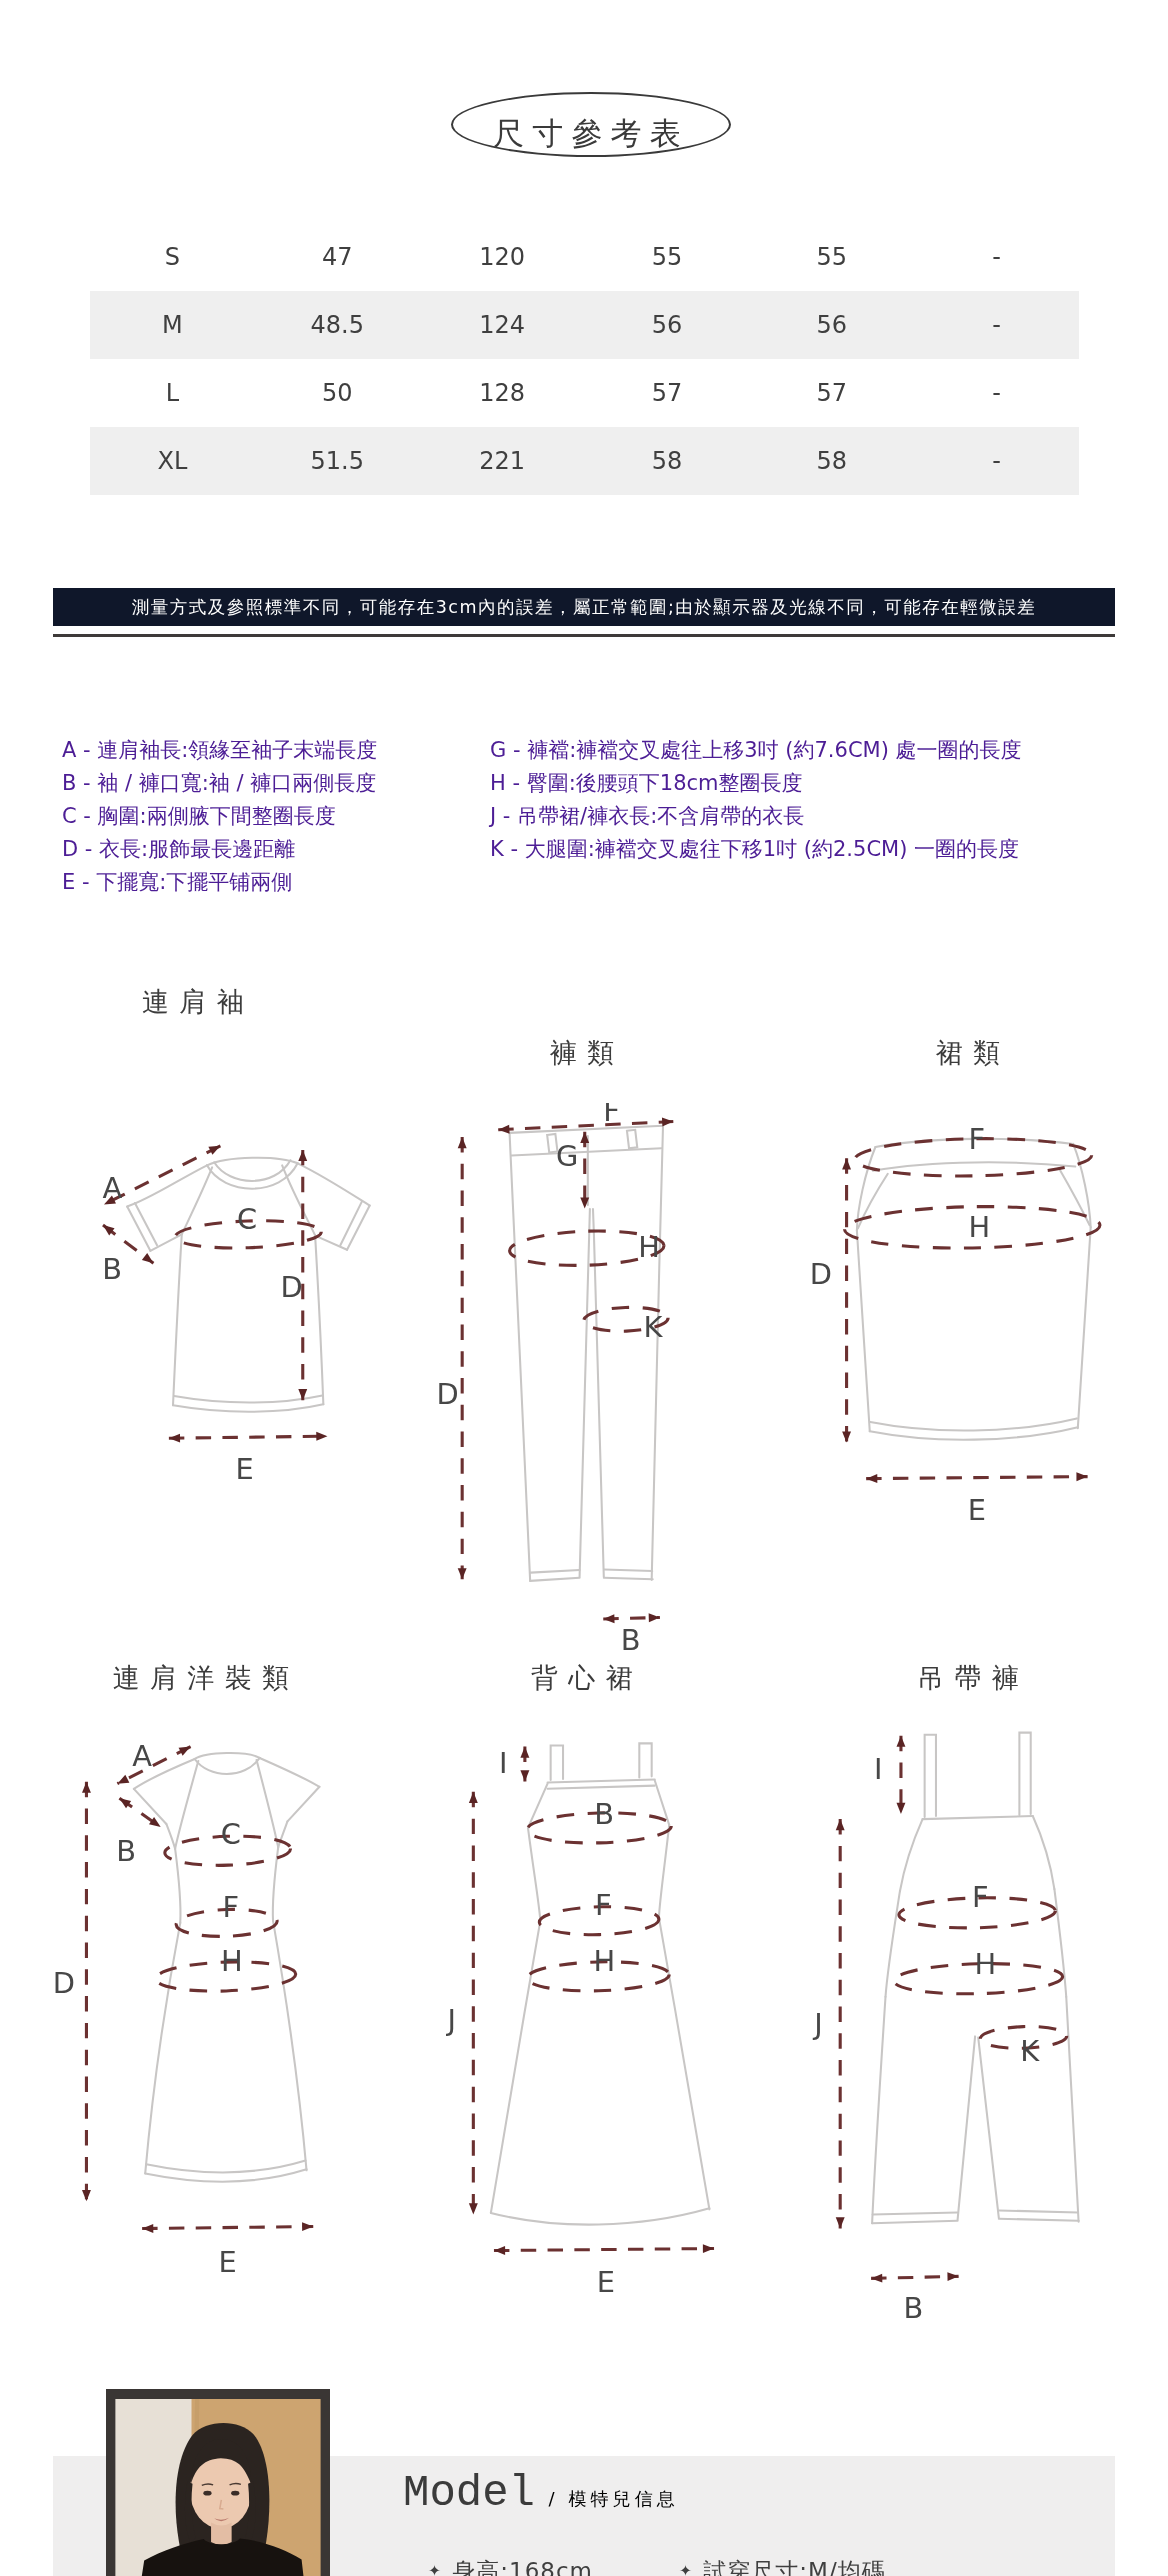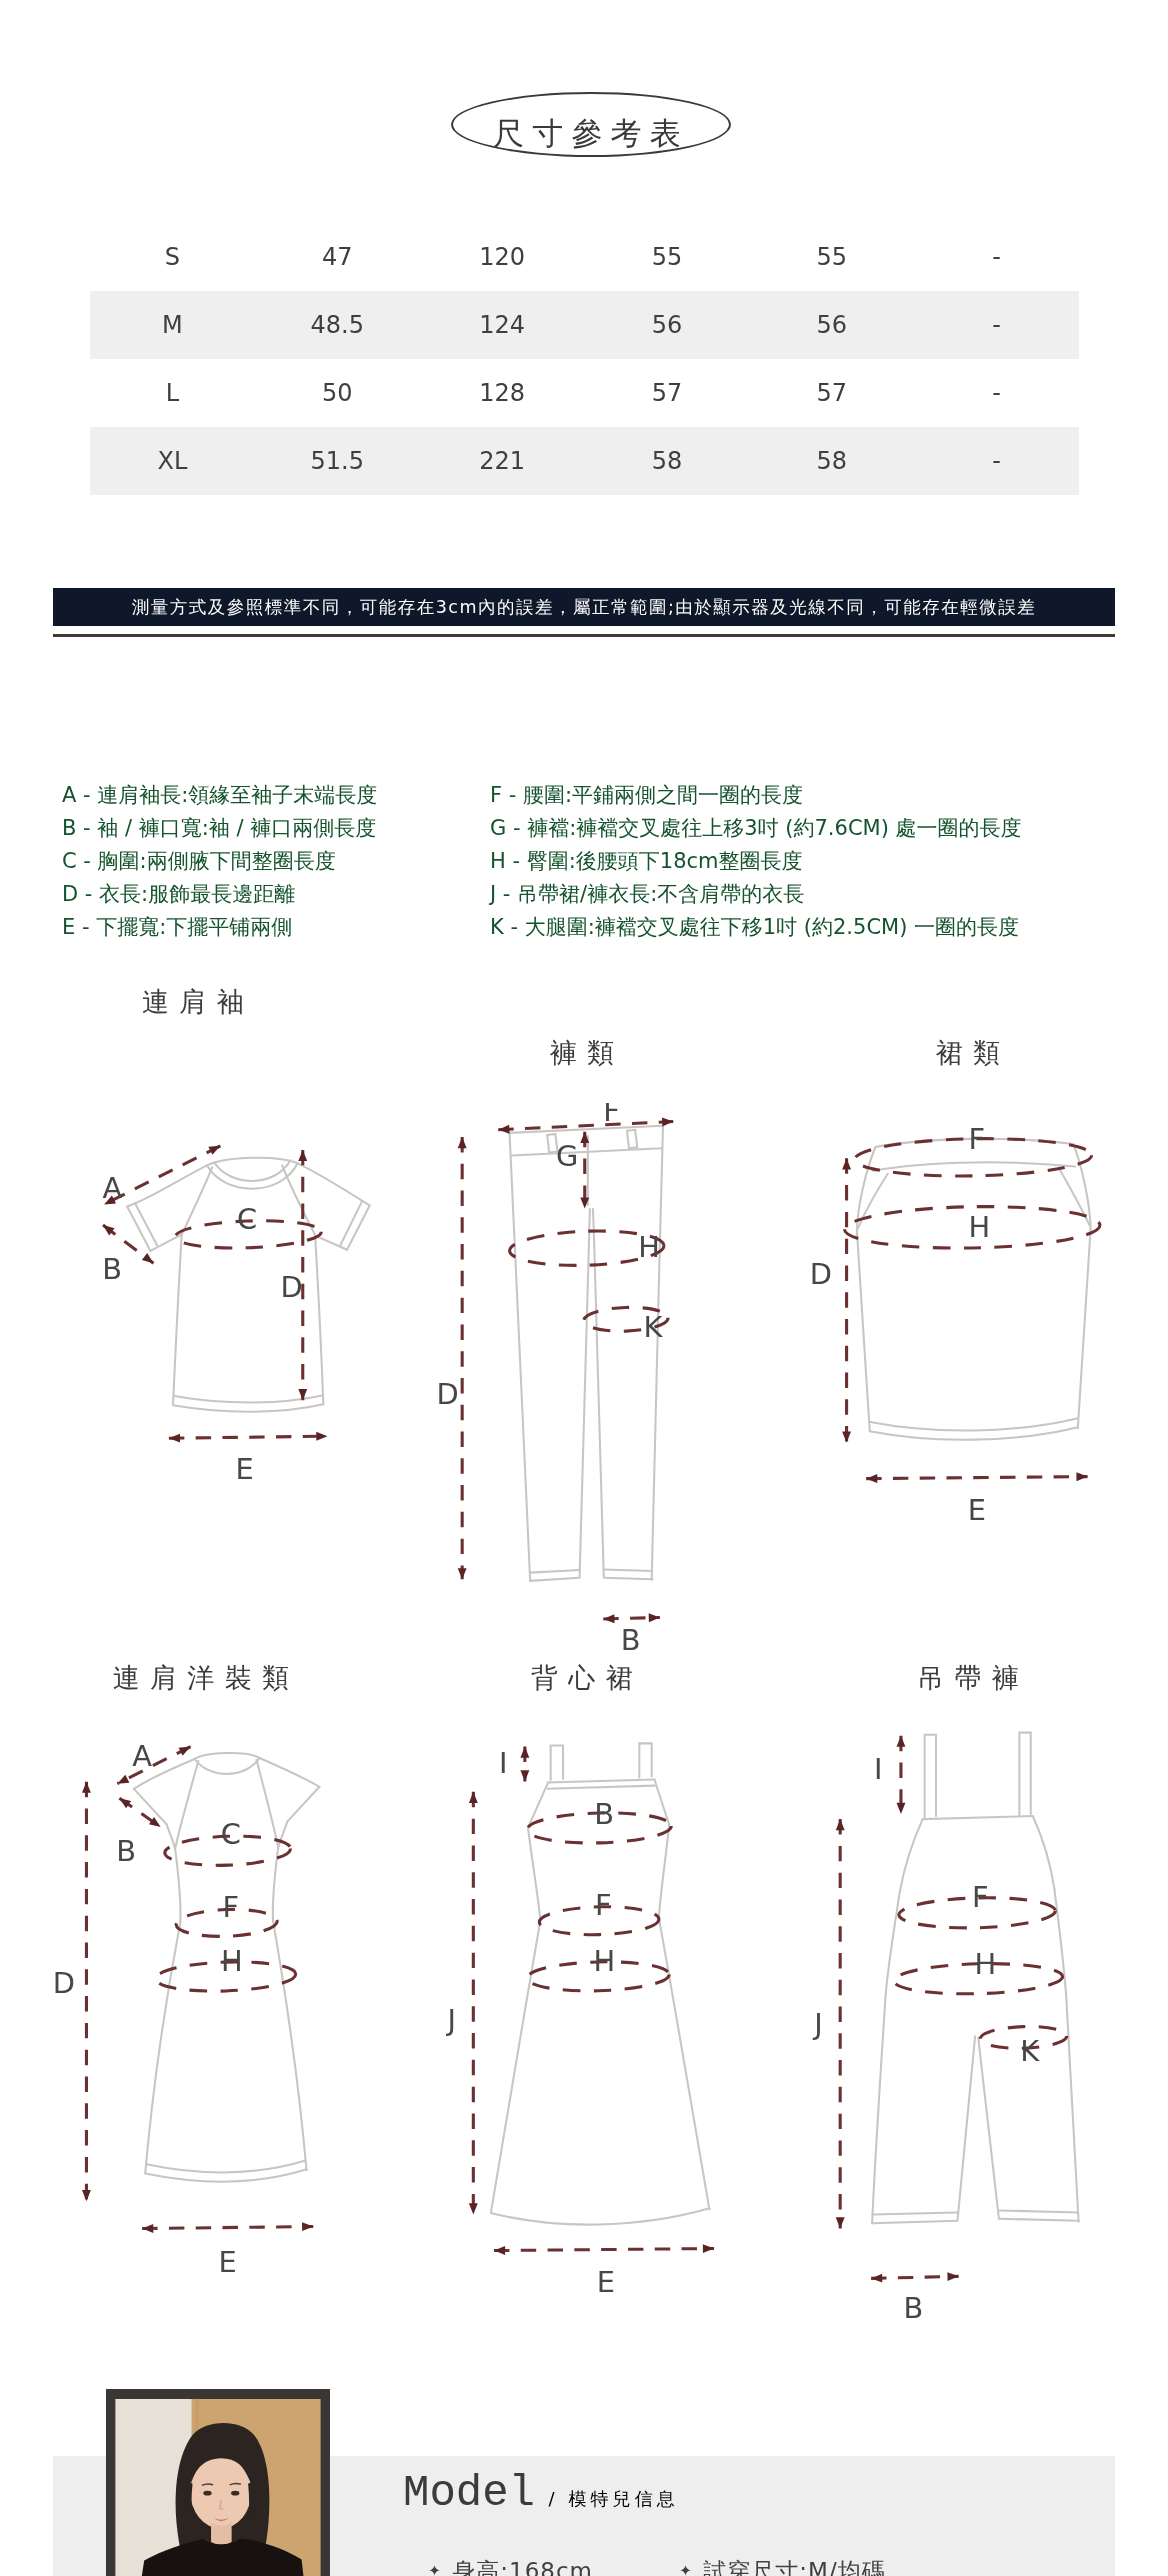--- a/index.html
+++ b/index.html
@@ -19,21 +19,21 @@
   .tbody{margin-top:17.5px;}
   .tr{height:68px;font-size:24px;}
   .tr.alt{background:#efefef;}
 
   
   .disclaimer-bar{left:53px;top:588px;width:1062px;height:38px;background:#0f172a;color:#ffffff;
                   display:flex;align-items:center;justify-content:center;font-size:17.5px;letter-spacing:1.5px;}
   .disclaimer-line{left:53px;top:634px;width:1062px;height:2.6px;background:#3e3a39;}
 
   
-  .legend{font-size:21px;line-height:33px;white-space:nowrap;color:#14532d;margin-top:45px;}
+  .legend{font-size:21px;line-height:33px;white-space:nowrap;color:#4c1d95;}
   .legend-left{left:62px;top:734px;}
   .legend-right{left:490px;top:734px;}
 
   
   .sec-title{font-size:27px;letter-spacing:10.3px;color:#3c3c3c;transform:translateX(-50%);white-space:nowrap;}
 
   
   .out{stroke:#c8c6c5;stroke-width:4;fill:none;stroke-linecap:round;}
   .dash{stroke:#6b3131;stroke-width:6;fill:none;stroke-dasharray:30 22;}
   .dashe{stroke:#6b3131;stroke-width:6;fill:none;stroke-dasharray:34 26;}
@@ -101,21 +101,20 @@
   <div class="abs disclaimer-line"></div>
 
   <div class="abs legend legend-left">
     <div>A - 連肩袖長:領緣至袖子末端長度</div>
     <div>B - 袖 / 褲口寬:袖 / 褲口兩側長度</div>
     <div>C - 胸圍:兩側腋下間整圈長度</div>
     <div>D - 衣長:服飾最長邊距離</div>
     <div>E - 下擺寬:下擺平铺兩側</div>
   </div>
   <div class="abs legend legend-right">
-    <div>F - 腰圍:平鋪兩側之間一圈的長度</div>
     <div>G - 褲襠:褲襠交叉處往上移3吋 (約7.6CM) 處一圈的長度</div>
     <div>H - 臀圍:後腰頭下18cm整圈長度</div>
     <div>J - 吊帶裙/褲衣長:不含肩帶的衣長</div>
     <div>K - 大腿圍:褲襠交叉處往下移1吋 (約2.5CM) 一圈的長度</div>
   </div>
 
   <div class="abs sec-title" style="left:198px;top:984px;">連肩袖</div>
   <div class="abs sec-title" style="left:587px;top:1035px;">褲類</div>
   <div class="abs sec-title" style="left:973px;top:1035px;">裙類</div>
 

